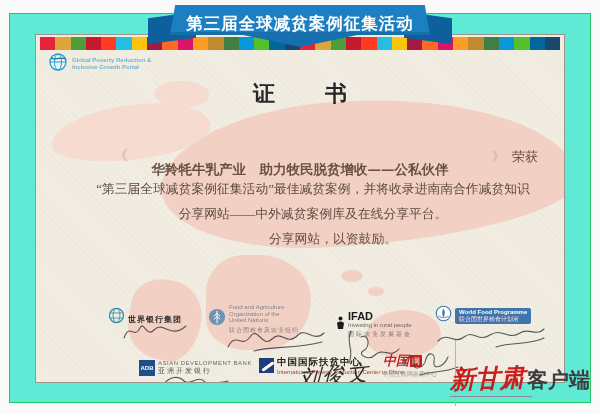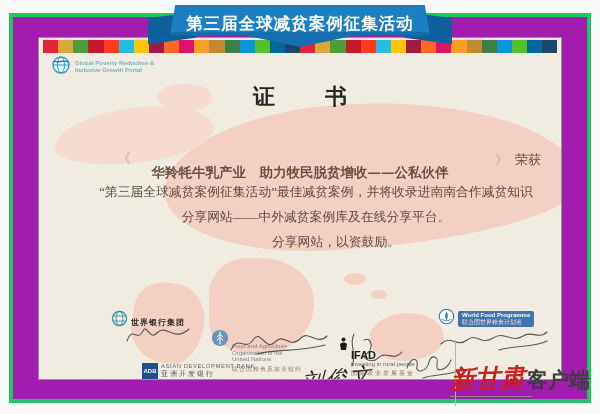--- a/index.html
+++ b/index.html
@@ -1,21 +1,21 @@
 <!DOCTYPE html>
 <html><head>
 <meta charset="utf-8">
 <style>
   * { margin:0; padding:0; box-sizing:border-box; }
   body { font-family:"Liberation Sans","DejaVu Sans",sans-serif; background:#ffffff; }
   .page { position:relative; width:600px; height:414px; background:#fafafa; overflow:hidden; }
 
   
   .frame { position:absolute; left:9px; top:13px; right:9px; bottom:11px;
-           border:4px solid #22c55e; background:#a21caf; }
+           border:1px solid #22c55e; background:#5eead4; }
   .paper { position:absolute; left:25px; top:20px; right:25px; bottom:19px;
            background:#f1ede2; border:1px solid #9a958c; overflow:hidden;
            background-image:repeating-linear-gradient(45deg, rgba(120,90,60,.02) 0 2px, transparent 2px 5px); }
 
   
   .blob { position:absolute; background:#f3d0c4; z-index:1; }
   .blob.light { background:#f6dbd1; }
   .blob-eurasia { left:125px; top:65px; width:415px; height:145px;
     border-radius:45% 55% 62% 38% / 55% 62% 38% 45%; transform:rotate(-3deg); }
   .blob-namerica { left:15px; top:70px; width:160px; height:55px;
@@ -67,21 +67,21 @@
   .honor .mark { color:#bdaa9d; }
   .honor .word { color:#6b5042; font-weight:400; }
   .cert-body { position:absolute; left:48px; top:146px; width:458px; z-index:3;
     font-family:Liberation Serif, serif;
     font-size:12.8px; color:#5d4a40;text-align:center; }
   .cert-body p { line-height:16px; margin-bottom:9px; }
   .cert-body p.indent { text-indent:40px; }
 
   
   .org { position:absolute; z-index:3; display:flex; align-items:center; gap:3px; }
-  .org-col { display:flex; flex-direction:column;margin-top:36px; }
+  .org-col { display:flex; flex-direction:column; }
   .wb-label { font-size:8px; font-weight:bold; color:#2a2a2a; letter-spacing:1px; margin-top:3px; }
   .fao-en { font-size:6px; line-height:6.5px; color:#7b8690; }
   .fao-cn { font-size:6px; color:#8a7f78; margin-top:2px; letter-spacing:1px; }
   .ifad-name { font-size:11px; font-weight:bold; color:#1a1a1a; line-height:11px; }
   .ifad-tag { font-size:6px; color:#666; }
   .ifad-cn { font-size:6px; color:#7d7368; letter-spacing:2px; margin-top:2px; }
   .wfp-strip { background:#3f74ad; border-radius:2px; padding:1px 4px; display:flex; flex-direction:column; }
   .wfp-en { font-size:6px; color:#ffffff; font-weight:bold; line-height:7px; }
   .wfp-cn { font-size:6px; color:#ffdede; line-height:7px; }
   .adb-sq { width:16px; height:16px; background:#1d4f8f; color:#fff; font-size:6px; font-weight:bold;

